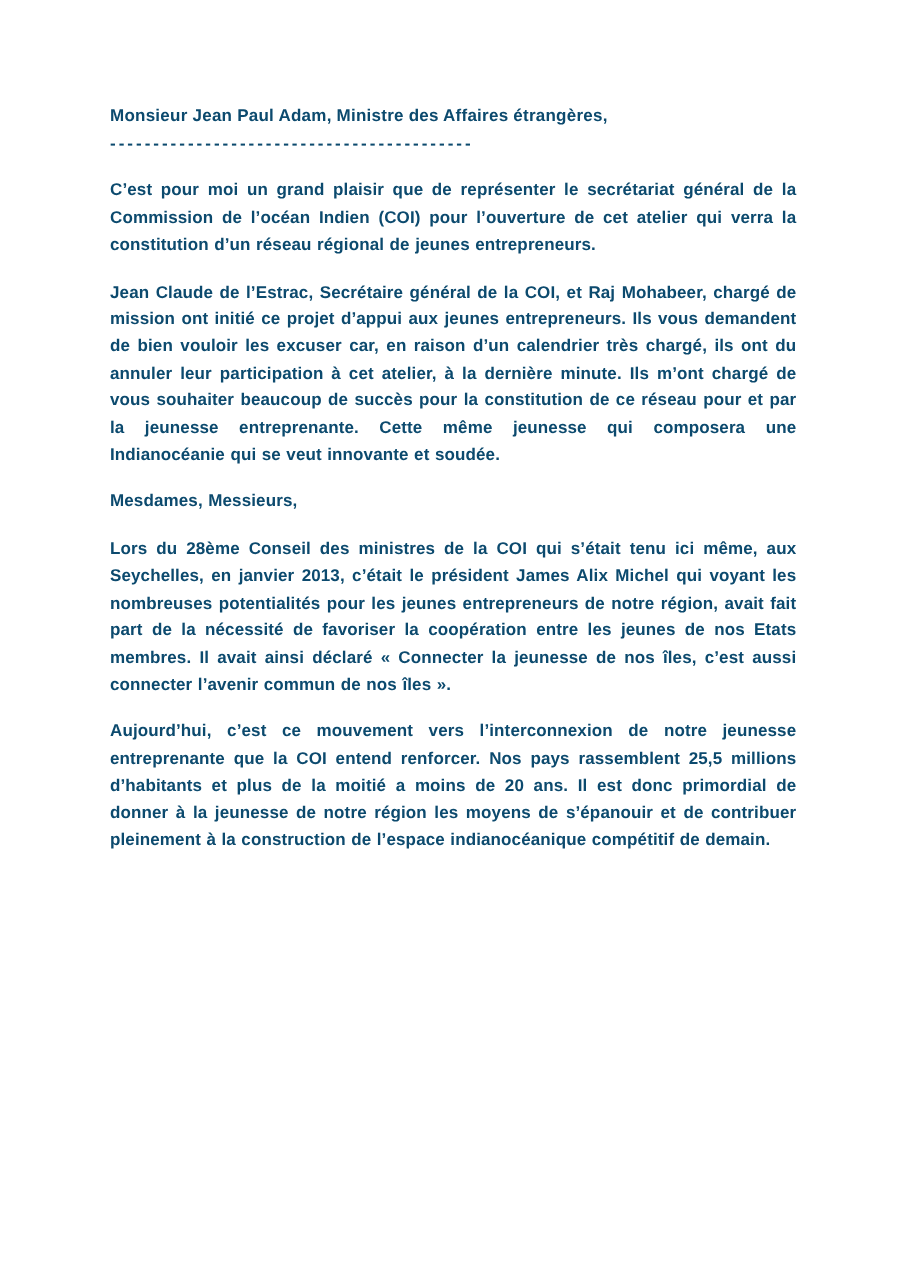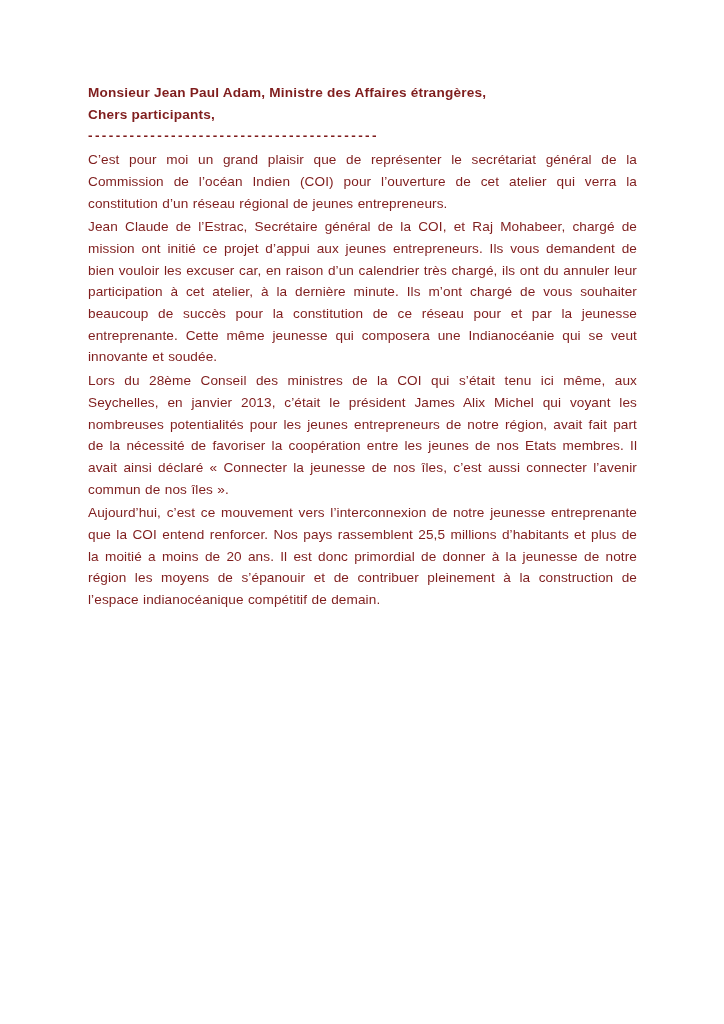--- a/index.html
+++ b/index.html
@@ -11,55 +11,56 @@
     position: relative;
     width: 724px;
     height: 1024px;
     box-sizing: border-box;
     padding: 82px 87px 40px 88px;
     background: #ffffff;
     overflow: hidden;
     font-family: "Liberation Sans", "DejaVu Sans", sans-serif;
     font-size: 13.6px;
     line-height: 21.7px;
-    color: #7f1d1d;
+    color: #0c4a6e;
     -webkit-font-smoothing: antialiased;
   }
   .salutation p {
     margin: 0;
     font-weight: bold;
     text-align: justify;
     letter-spacing: 0.2px;
   }
   .separator {
     margin: 0;
     font-weight: bold;
     letter-spacing: 2.4px;
     white-space: nowrap;
     overflow: hidden;
   }
   .letter-body p {
-    margin: 2px 0 0 0;
+    margin: 16px 0 0 0;
     text-align: justify;
     letter-spacing: 0.1px;
     word-spacing: 0.5px;
+    font-weight: bold;
   }
 </style>
 </head>
 <body>
 
 <div class="doc-page">
 
   <div class="salutation">
     <p>Monsieur Jean Paul Adam, Ministre des Affaires étrangères,</p>
-    <p>Chers participants,</p>
   </div>
 
   <p class="separator">------------------------------------------</p>
 
   <div class="letter-body">
     <p>C’est pour moi un grand plaisir que de représenter le secrétariat général de la Commission de l’océan Indien (COI) pour l’ouverture de cet atelier qui verra la constitution d’un réseau régional de jeunes entrepreneurs.</p>
     <p>Jean Claude de l’Estrac, Secrétaire général de la COI, et Raj Mohabeer, chargé de mission ont initié ce projet d’appui aux jeunes entrepreneurs. Ils vous demandent de bien vouloir les excuser car, en raison d’un calendrier très chargé, ils ont du annuler leur participation à cet atelier, à la dernière minute. Ils m’ont chargé de vous souhaiter beaucoup de succès pour la constitution de ce réseau pour et par la jeunesse entreprenante. Cette même jeunesse qui composera une Indianocéanie qui se veut innovante et soudée.</p>
+    <p>Mesdames, Messieurs,</p>
     <p>Lors du 28ème Conseil des ministres de la COI qui s’était tenu ici même, aux Seychelles, en janvier 2013, c’était le président James Alix Michel qui voyant les nombreuses potentialités pour les jeunes entrepreneurs de notre région, avait fait part de la nécessité de favoriser la coopération entre les jeunes de nos Etats membres. Il avait ainsi déclaré « Connecter la jeunesse de nos îles, c’est aussi connecter l’avenir commun de nos îles ».</p>
     <p>Aujourd’hui, c’est ce mouvement vers l’interconnexion de notre jeunesse entreprenante que la COI entend renforcer. Nos pays rassemblent 25,5 millions d’habitants et plus de la moitié a moins de 20 ans. Il est donc primordial de donner à la jeunesse de notre région les moyens de s’épanouir et de contribuer pleinement à la construction de l’espace indianocéanique compétitif de demain.</p>
   </div>
 
 </div>
 
 </body></html>

